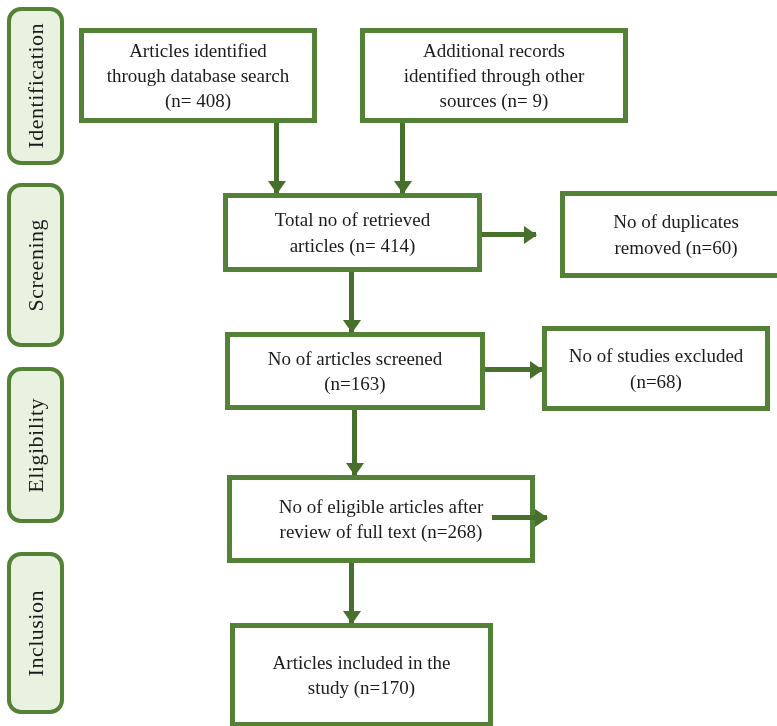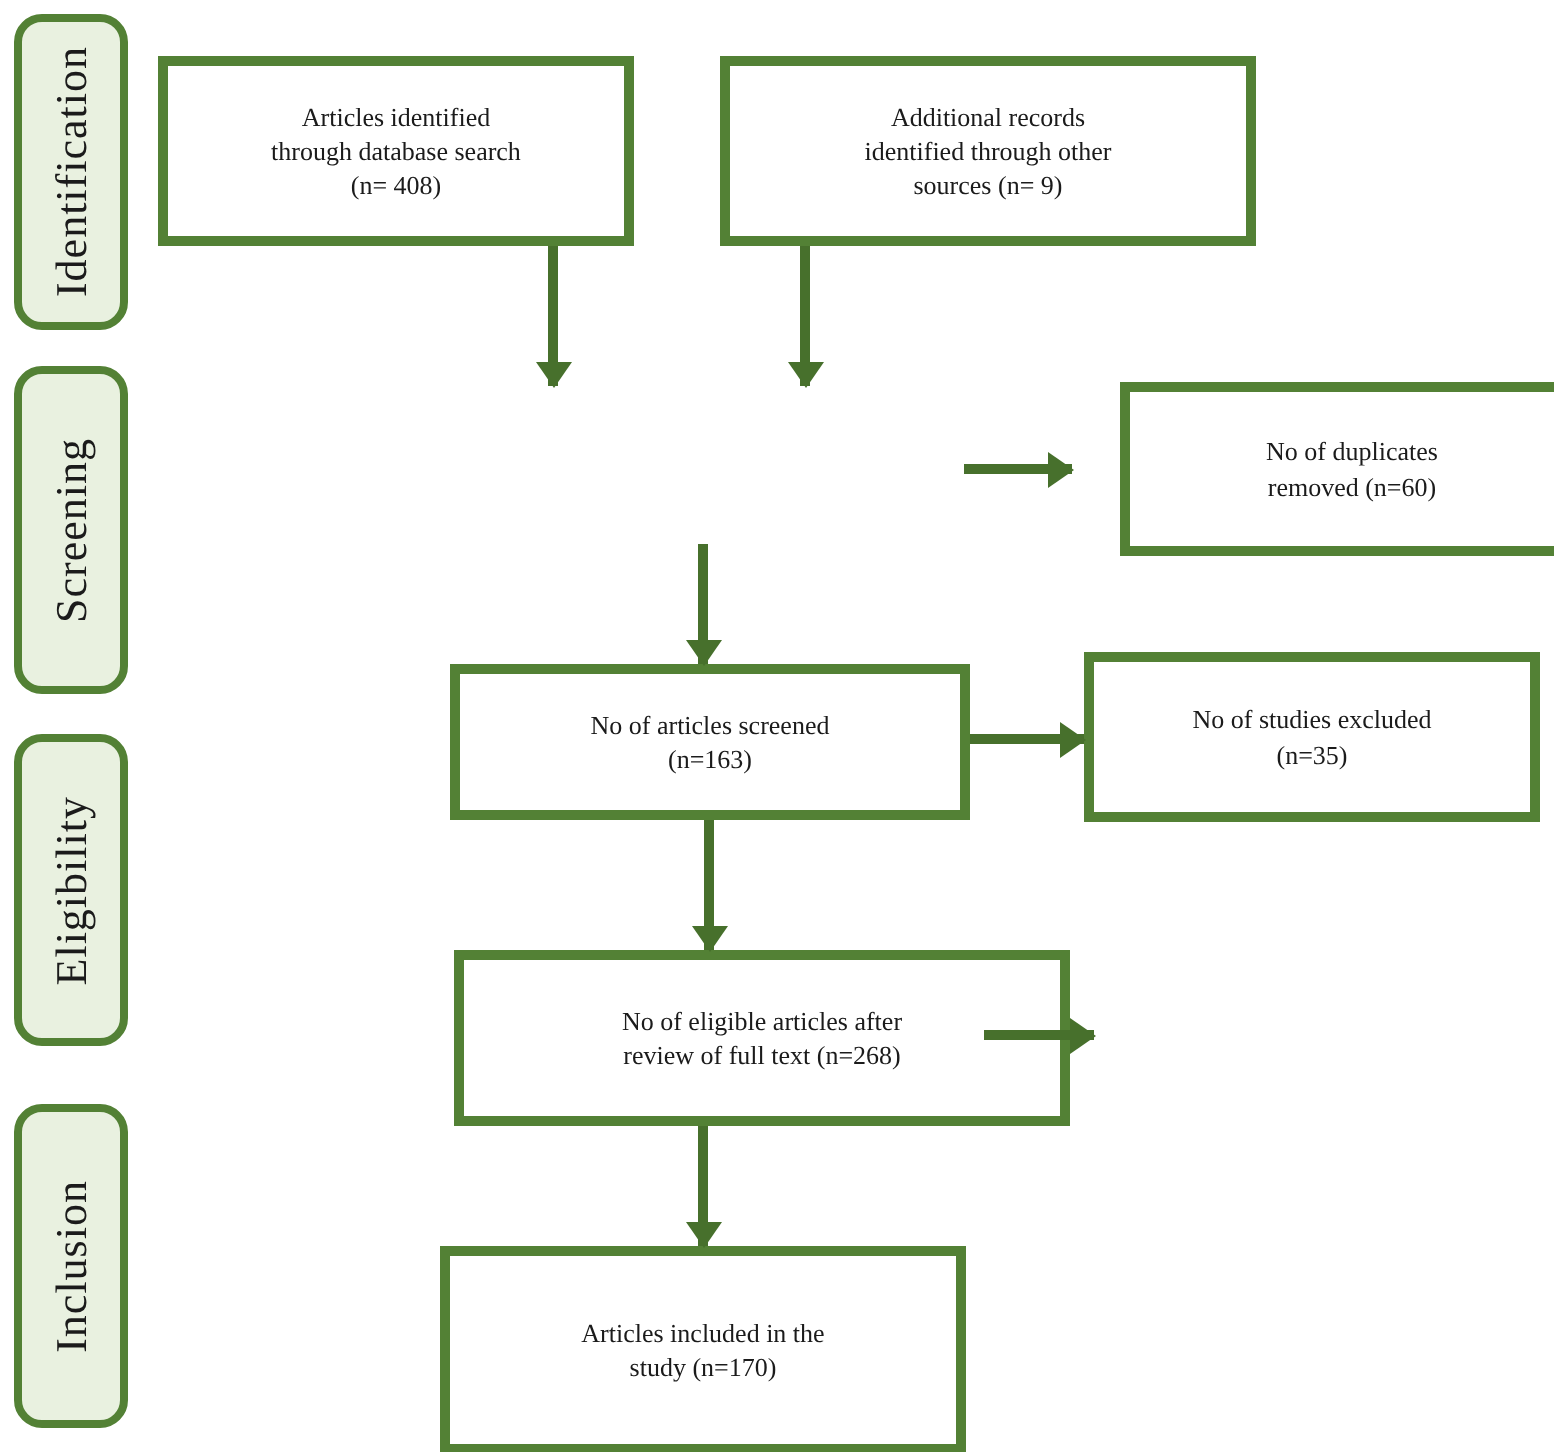--- a/index.html
+++ b/index.html
@@ -47,21 +47,21 @@
   
   .fbox {
     position: absolute;
     background: #ffffff;
     border: 5px solid var(--box_border);
     box-sizing: border-box;
     display: flex;
     align-items: center;
     justify-content: center;
     text-align: center;
-    font-size: 13px;
+    font-size: 19px;
     line-height: 1.32;
     white-space: pre-line;
     color: var(--text);
   }
   
   .varrow {
     position: absolute;
     width: 5px;
     background: var(--arrow);
   }
@@ -113,40 +113,44 @@
     <span>Articles identified
 through database search
 (n= 408)</span>
   </div>
   <div class="fbox" style="left:360px; top:28px; width:268px; height:95px">
     <span>Additional records
 identified through other
 sources (n= 9)</span>
   </div>
 
+  <div class="fbox" style="left:223px; top:193px; width:259px; height:79px">
+    <span>Total no of retrieved
+articles (n= 414)</span>
+  </div>
   <div class="fbox" style="left:560px; top:191px; width:232px; height:87px">
     <span>No of duplicates
 removed (n=60)</span>
   </div>
 
   <div class="fbox" style="left:225px; top:332px; width:260px; height:78px">
     <span>No of articles screened
 (n=163)</span>
   </div>
   <div class="fbox" style="left:542px; top:326px; width:228px; height:85px">
     <span>No of studies excluded
-(n=35)</span>
+(n=68)</span>
   </div>
 
   <div class="fbox" style="left:227px; top:475px; width:308px; height:88px">
     <span>No of eligible articles after
 review of full text (n=268)</span>
   </div>
 
-  <div class="fbox" style="left:220px; top:623px; width:263px; height:104px">
+  <div class="fbox" style="left:230px; top:623px; width:263px; height:104px">
     <span>Articles included in the
 study (n=170)</span>
   </div>
 
   <div class="varrow" style="left:274px; top:123px; height:70px"></div>
   <div class="varrow" style="left:400px; top:123px; height:70px"></div>
   <div class="varrow" style="left:349px; top:272px; height:60px"></div>
   <div class="varrow" style="left:352px; top:410px; height:65px"></div>
   <div class="varrow" style="left:349px; top:563px; height:60px"></div>
 

